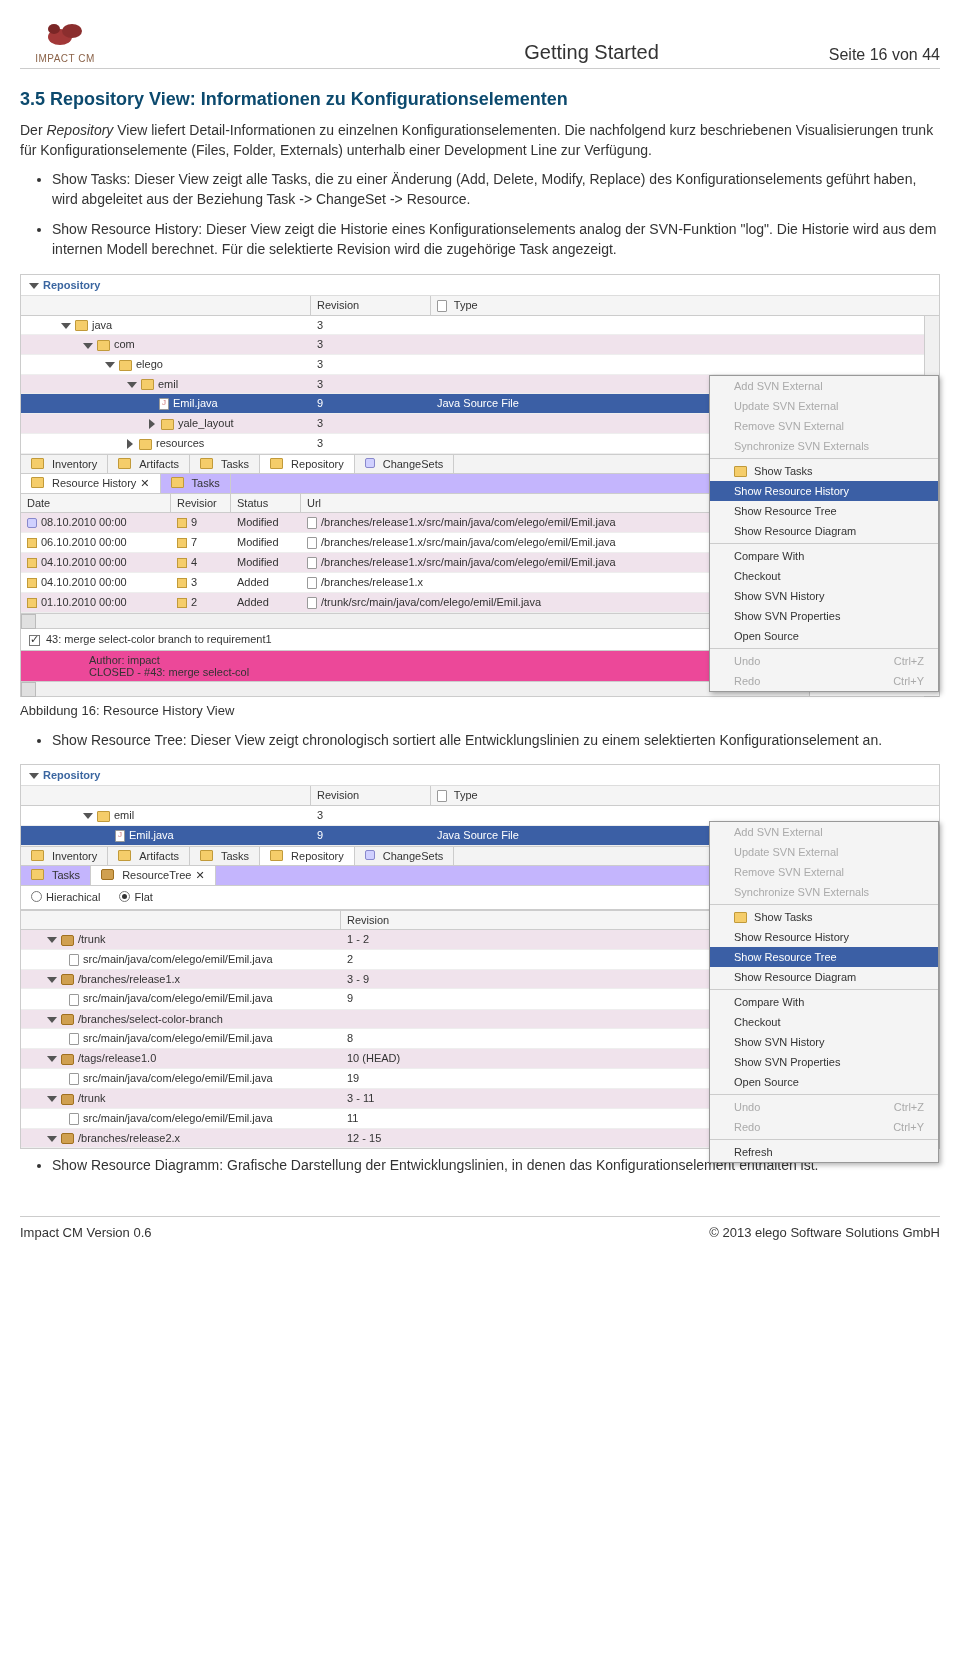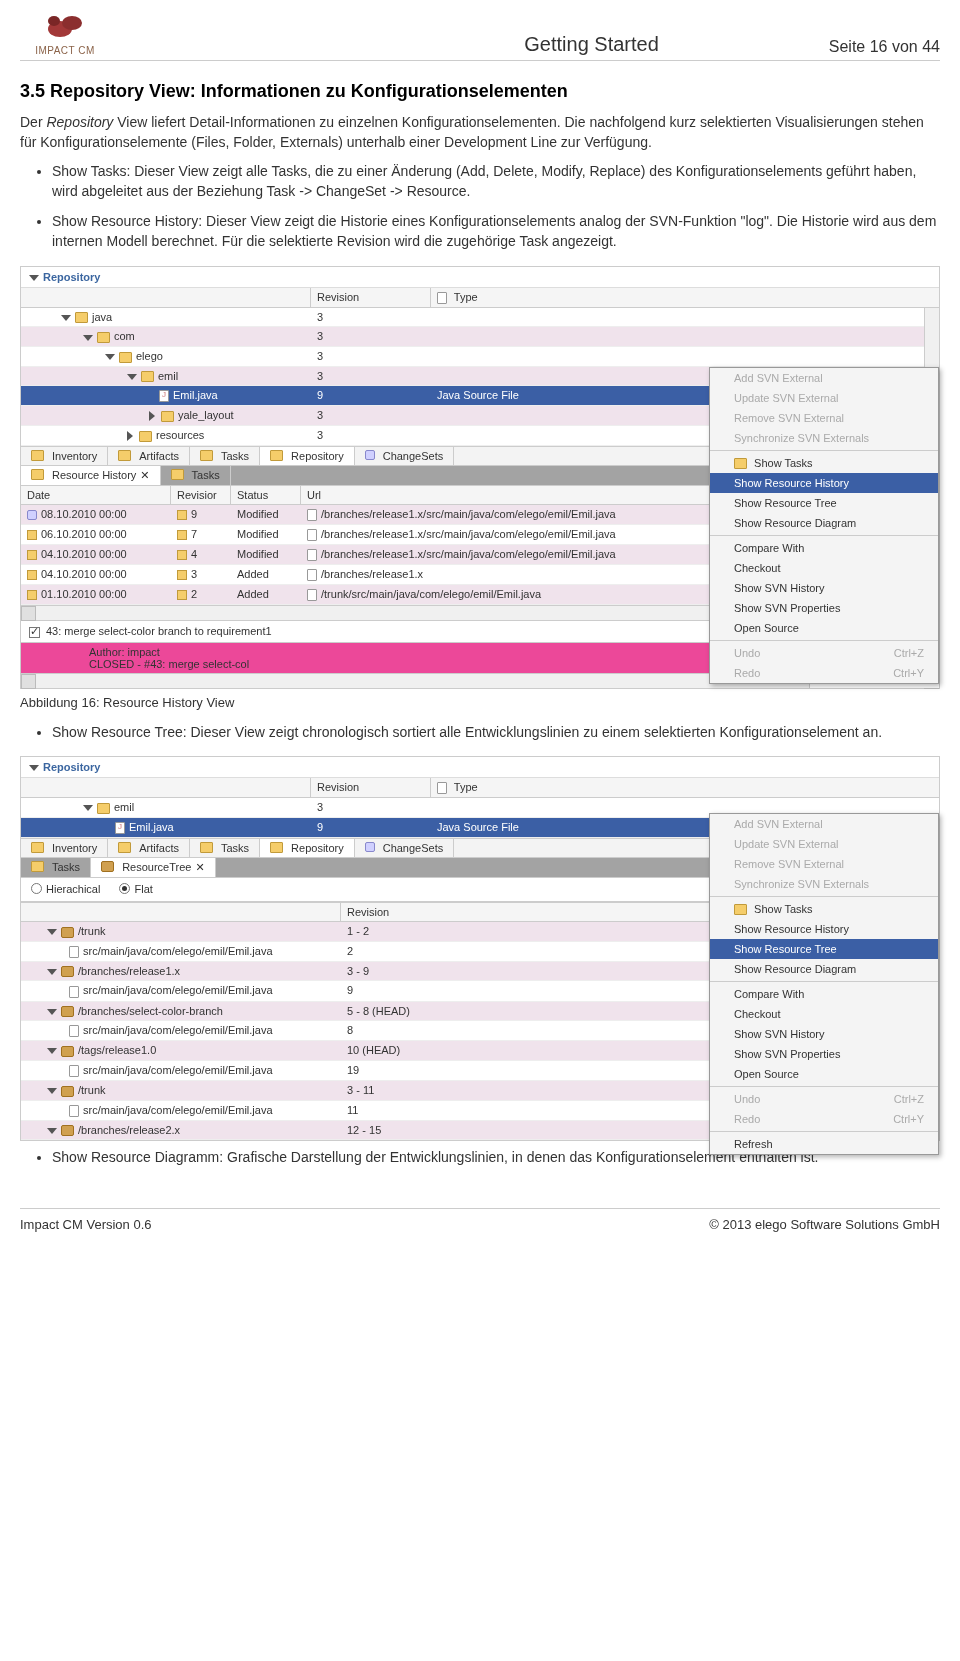--- a/index.html
+++ b/index.html
@@ -1,24 +1,24 @@
 <!DOCTYPE html>
 <html><head>
 <meta charset="utf-8">
 <style>
 body{font-family:Verdana,Arial,sans-serif;font-size:14px;color:#333;margin:0;padding:0;background:#fff}
-.page{width:920px;margin:0 auto;padding:7px}
+.page{width:920px;margin:8px auto;padding:7px}
 .hdr{display:flex;align-items:flex-end;border-bottom:1px solid #ccc;padding-bottom:4px;margin-bottom:20px}
 .logo{display:flex;flex-direction:column;align-items:center;width:90px}
 .logo svg{width:46px;height:36px}
 .logo-txt{font-size:10px;color:#8b6349;letter-spacing:.5px;margin-top:2px}
 .hdr-spacer{flex:1}
 .hdr-title{font-size:20px;color:#333;margin-right:170px}
 .hdr-page{font-size:16px;color:#333}
-h2{color:#000000;font-size:18px;margin:0 0 10px 0;font-weight:bold}
+h2{color:#0c4a6e;font-size:18px;margin:0 0 10px 0;font-weight:bold}
 .intro{margin:0 0 8px 0;line-height:1.45}
 .intro em{font-style:italic}
 ul.b{margin:6px 0 14px 0;padding-left:32px}
 ul.b li{margin:0 0 10px 0;line-height:1.45}
 .cap{font-size:13px;margin:6px 0 12px 0}
 .shot{border:1px solid #ccc;font-size:11px;color:#333;background:#fff;margin:10px 0 4px 0;position:relative}
 .shot *{box-sizing:border-box}
 .repo-hdr{color:#3b66a0;font-weight:bold;padding:4px 8px;border-bottom:1px solid #ddd;background:#fff}
 .repo-hdr .tw{display:inline-block;margin-right:4px}
 .cols{display:flex;background:#f5f5f5;border-bottom:1px solid #ccc}
@@ -40,21 +40,21 @@
 .twr{display:inline-block;width:0;height:0;border-top:5px solid transparent;border-bottom:5px solid transparent;border-left:6px solid #555;margin-right:6px;vertical-align:middle}
 .ico{display:inline-block;width:13px;height:11px;vertical-align:middle;margin-right:4px}
 .ico-folder{background:#f5cd6a;border:1px solid #c19a3a;border-radius:1px}
 .ico-file{background:#fff;border:1px solid #999;border-radius:1px;width:10px;height:12px}
 .ico-java{background:#fff;border:1px solid #999;border-radius:1px;width:10px;height:12px;position:relative}
 .ico-java:after{content:"J";position:absolute;font-size:8px;color:#c77;left:2px;top:-1px}
 .ico-pkg{background:#d0a050;border:1px solid #a07020;border-radius:2px}
 .tabs{display:flex;background:#f3f3f3;border-top:1px solid #ccc;border-bottom:1px solid #ccc}
 .tab{padding:3px 10px;border-right:1px solid #ccc;display:flex;gap:4px}
 .tab.act{background:#fff}
-.subtabs{display:flex;background:#a3a3a3;border-bottom:1px solid #ccc}
+.subtabs{display:flex;background:#c4b5fd;border-bottom:1px solid #ccc}
 .hcols{display:flex;background:#f5f5f5;border-bottom:1px solid #ccc}
 .hc{padding:3px 6px;border-right:1px solid #ccc}
 .hc.d{width:150px}.hc.r{width:60px}.hc.s{width:70px}.hc.u{flex:1}
 .hrow{display:flex;border-bottom:1px solid #eee;background:#fff}
 .hrow.alt2{background:#f0e3ec}
 .hrow .d{width:150px;padding:3px 6px}.hrow .r{width:60px;padding:3px 6px}.hrow .s{width:70px;padding:3px 6px}.hrow .u{flex:1;padding:3px 6px}
 .ico-rev{display:inline-block;width:10px;height:10px;background:#f5cd6a;border:1px solid #c19a3a;vertical-align:middle;margin-right:4px}
 .ico-cs{display:inline-block;width:10px;height:10px;background:#d0d0ff;border:1px solid #8888cc;vertical-align:middle;margin-right:4px;border-radius:2px}
 .chk{display:inline-block;width:11px;height:11px;border:1px solid #777;vertical-align:middle;margin-right:6px;position:relative;background:#fff}
 .chk.on:after{content:"✓";position:absolute;left:0;top:-3px;font-size:11px;color:#333}
@@ -98,21 +98,21 @@
           <ellipse cx="12" cy="14" rx="6" ry="5" fill="#7a2626"></ellipse>
         </svg>
     <span class="logo-txt">IMPACT CM</span>
   </div>
   <div class="hdr-spacer"></div>
   <div class="hdr-title">Getting Started</div>
   <div class="hdr-page">Seite 16 von 44</div>
 </div>
 
 <h2>3.5  Repository View: Informationen zu Konfigurationselementen</h2>
-<p class="intro"><span>Der </span><em>Repository</em><span> View liefert Detail-Informationen zu einzelnen Konfigurationselementen. Die nachfolgend kurz selektierten Visualisierungen stehen für Konfigurationselemente (Files, Folder, Externals) unterhalb einer Development Line zur Verfügung.</span></p>
+<p class="intro"><span>Der </span><em>Repository</em><span> View liefert Detail-Informationen zu einzelnen Konfigurationselementen. Die nachfolgend kurz beschriebenen Visualisierungen trunk für Konfigurationselemente (Files, Folder, Externals) unterhalb einer Development Line zur Verfügung.</span></p>
 <ul class="b">
   <li>Show Tasks: Dieser View zeigt alle Tasks, die zu einer Änderung (Add, Delete, Modify, Replace) des Konfigurationselements geführt haben, wird abgeleitet aus der Beziehung Task -&gt; ChangeSet -&gt; Resource.</li>
   <li>Show Resource History: Dieser View zeigt die Historie eines Konfigurationselements analog der SVN-Funktion "log". Die Historie wird aus dem internen Modell berechnet. Für die selektierte Revision wird die zugehörige Task angezeigt.</li>
 </ul>
 
 <div class="shot" style="height:auto">
   <div class="repo-hdr"><span class="tw"></span><span>Repository</span></div>
   <div style="position:relative">
     <div class="scrollbar"></div>
     <div class="cols">
@@ -365,21 +365,20 @@
         <div class="rtrow pkg">
           <div class="rc1"><span class="tw"></span><span class="ico ico-pkg"></span>/branches/release1.x</div>
           <div class="rc2">3 - 9</div>
         </div>
         <div class="rtrow fil">
           <div class="rc1"><span class="ico ico-file"></span>src/main/java/com/elego/emil/Emil.java</div>
           <div class="rc2">9</div>
         </div>
         <div class="rtrow pkg">
           <div class="rc1"><span class="tw"></span><span class="ico ico-pkg"></span>/branches/select-color-branch</div>
-          <div class="rc2">5 - 8 (HEAD)</div>
         </div>
         <div class="rtrow fil">
           <div class="rc1"><span class="ico ico-file"></span>src/main/java/com/elego/emil/Emil.java</div>
           <div class="rc2">8</div>
         </div>
         <div class="rtrow pkg">
           <div class="rc1"><span class="tw"></span><span class="ico ico-pkg"></span>/tags/release1.0</div>
           <div class="rc2">10 (HEAD)</div>
         </div>
         <div class="rtrow fil">

